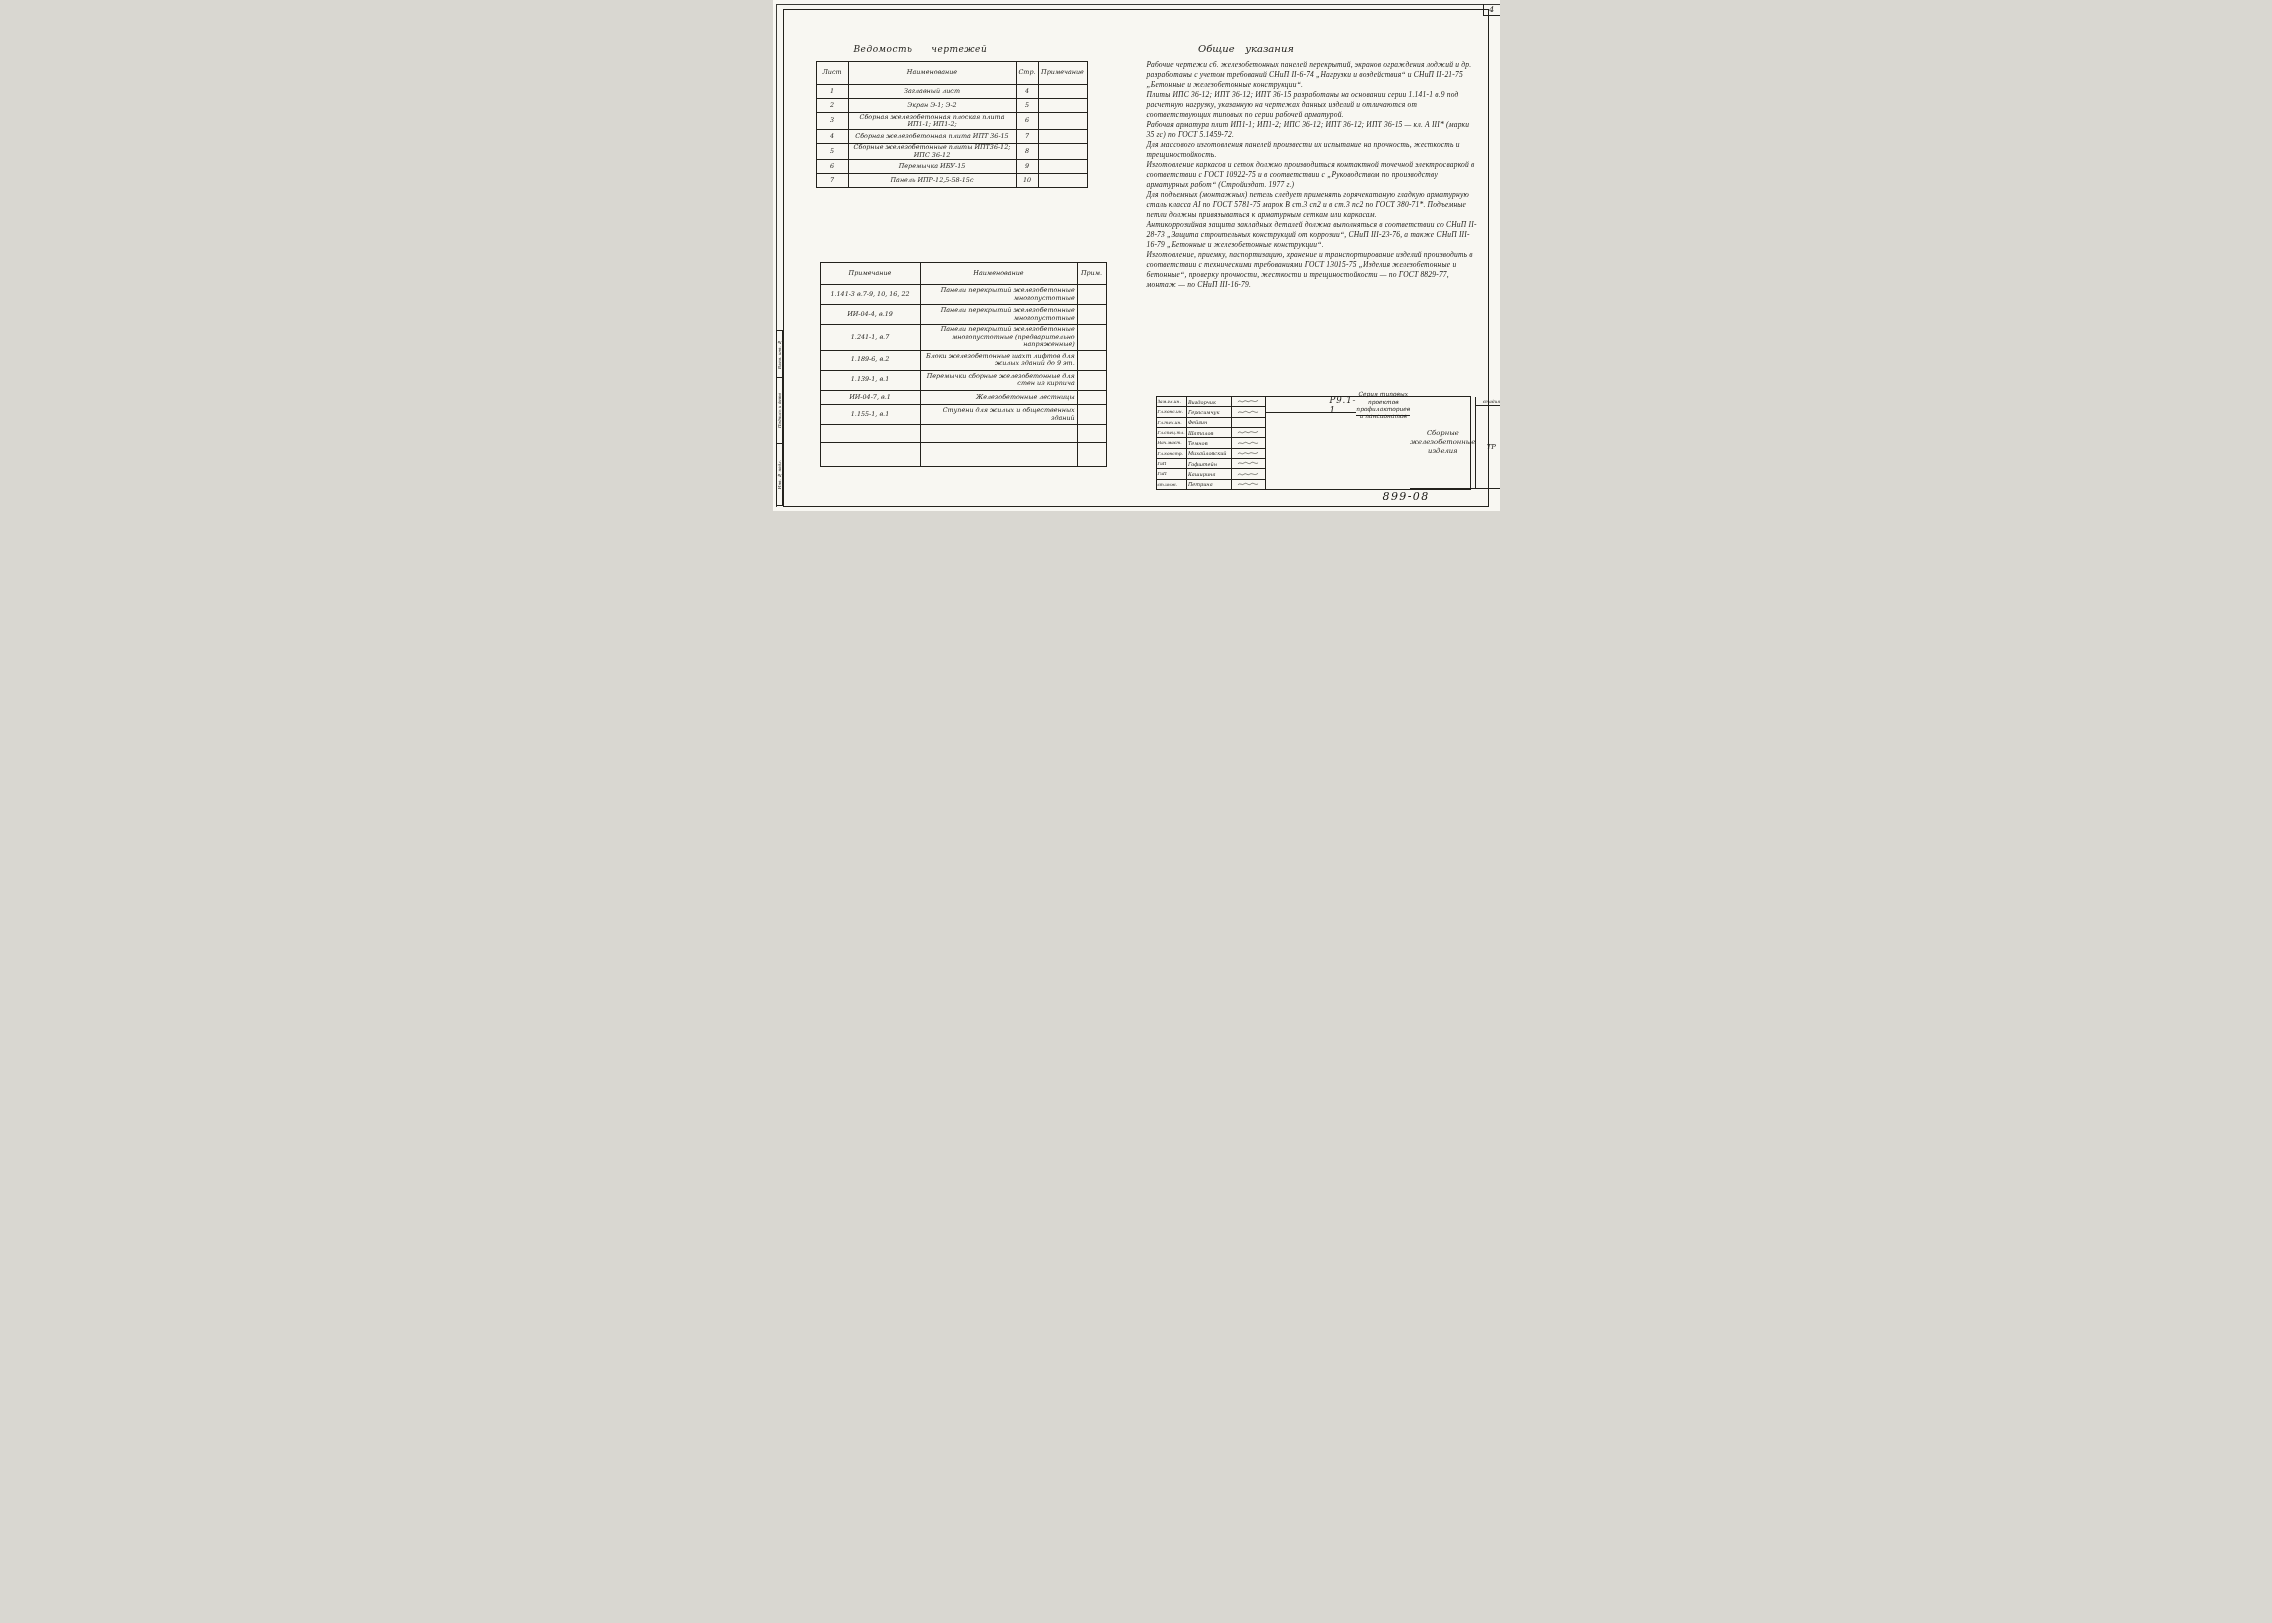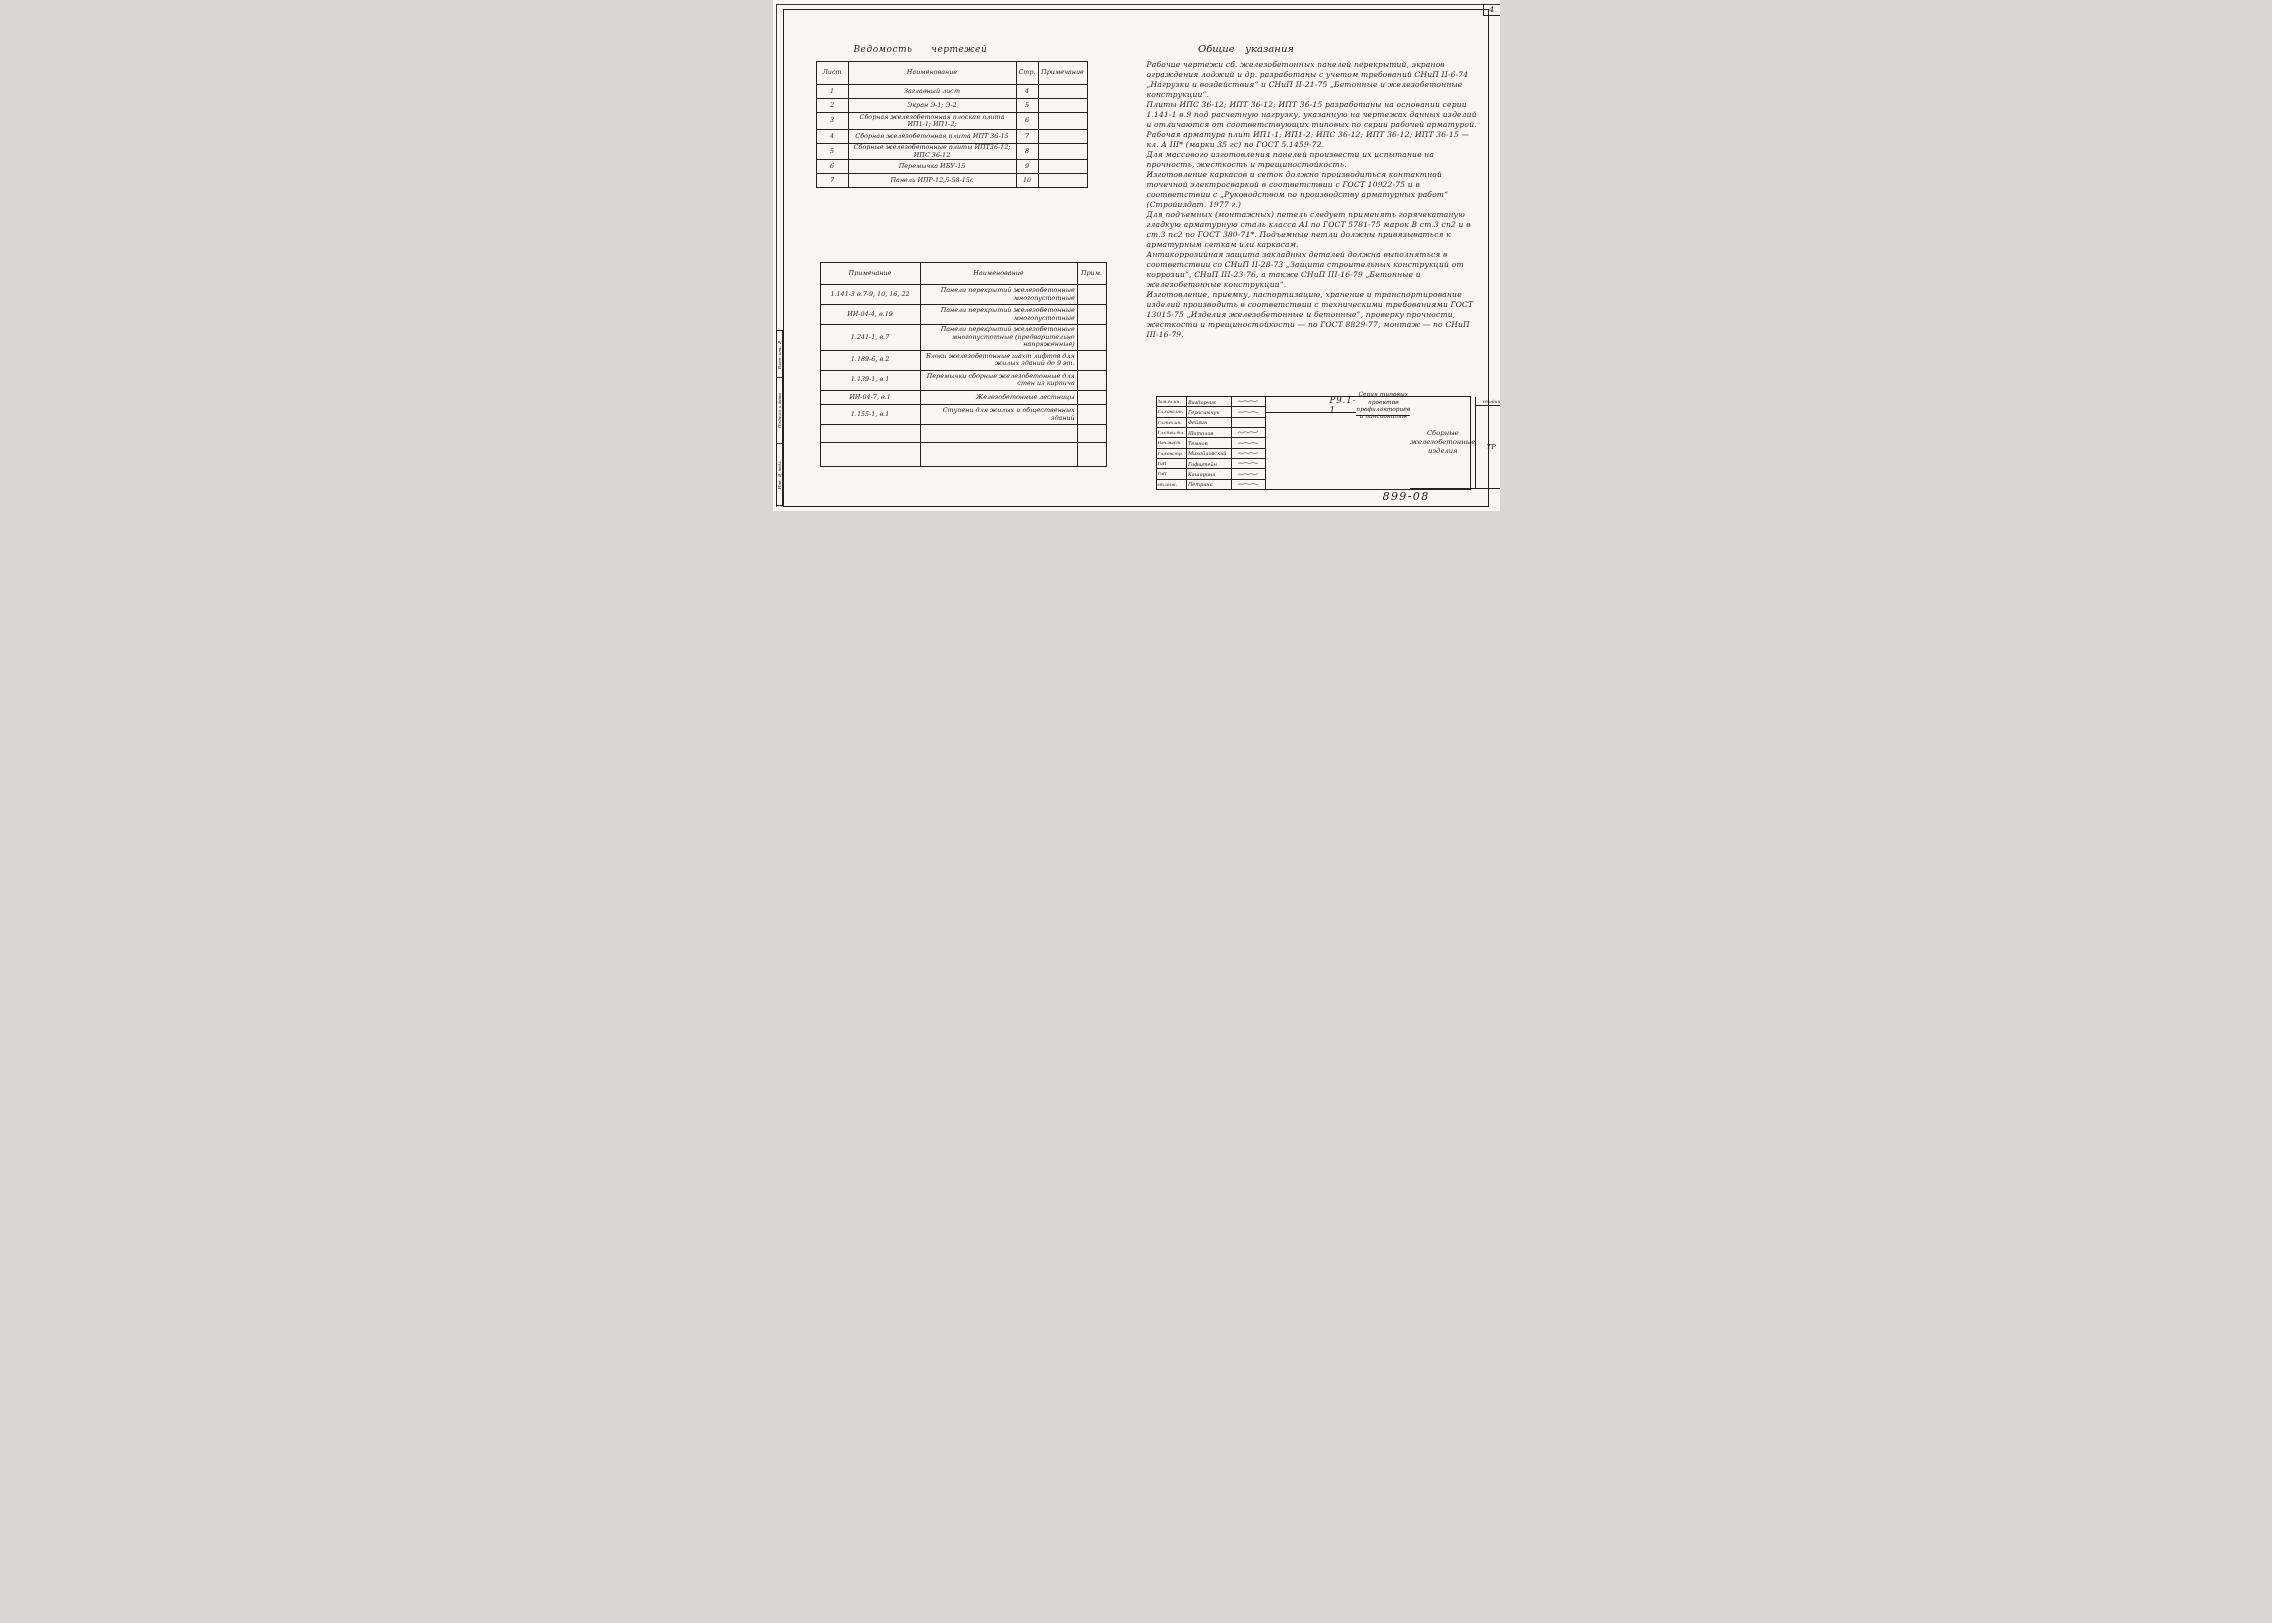--- a/index.html
+++ b/index.html
@@ -39,21 +39,21 @@
   .l { text-align:right; padding-left:4px; }
   .t1 { left:43px; top:61px; width:271px; }
   .t1 .hdr td { height:23px; text-align:center; }
   .t1 tr { height:14px; }
   .t2 { left:47px; top:262px; width:286px; }
   .t2 .hdr td { height:22px; text-align:center; }
   .rh32 { height:14.5px; } .rh44 { height:20px; } .rh56 { height:25.5px; } .rh40 { height:18px; } .rh52 { height:23.6px; }
   
   .notes { position:absolute; left:374px; top:43px; width:331px; }
   .notes-title { text-align:center; padding-right:132px; font-size:10px; word-spacing:7.3px; margin-bottom:5.5px; }
-  .notes p { margin:0; font-size:7.5px; line-height:10px; letter-spacing:0.2px; }
+  .notes p { margin:0; font-size:7.5px; line-height:10px; letter-spacing:0.2px;font-family:Liberation Serif, serif; }
   
   .tblock {
     position:absolute; left:383px; top:396px; width:315px; height:94px;
     border:0.9px solid #23221d; display:flex; background:transparent;
   }
   .tb-left { width:109px; flex:none; display:flex; flex-direction:column; border-right:0.9px solid #23221d; }
   .tb-row { flex:1; display:flex; border-bottom:0.5px solid #23221d; min-height:0; }
   .tb-row:last-child { border-bottom:none; }
   .tb-role { width:30px; border-right:0.5px solid #23221d; font-size:4.3px; display:flex; align-items:center; padding-left:0.9px; overflow:hidden; white-space:nowrap; }
   .tb-name { width:45px; border-right:0.5px solid #23221d; font-size:5px; display:flex; align-items:center; padding-left:1.4px; overflow:hidden; white-space:nowrap; }

